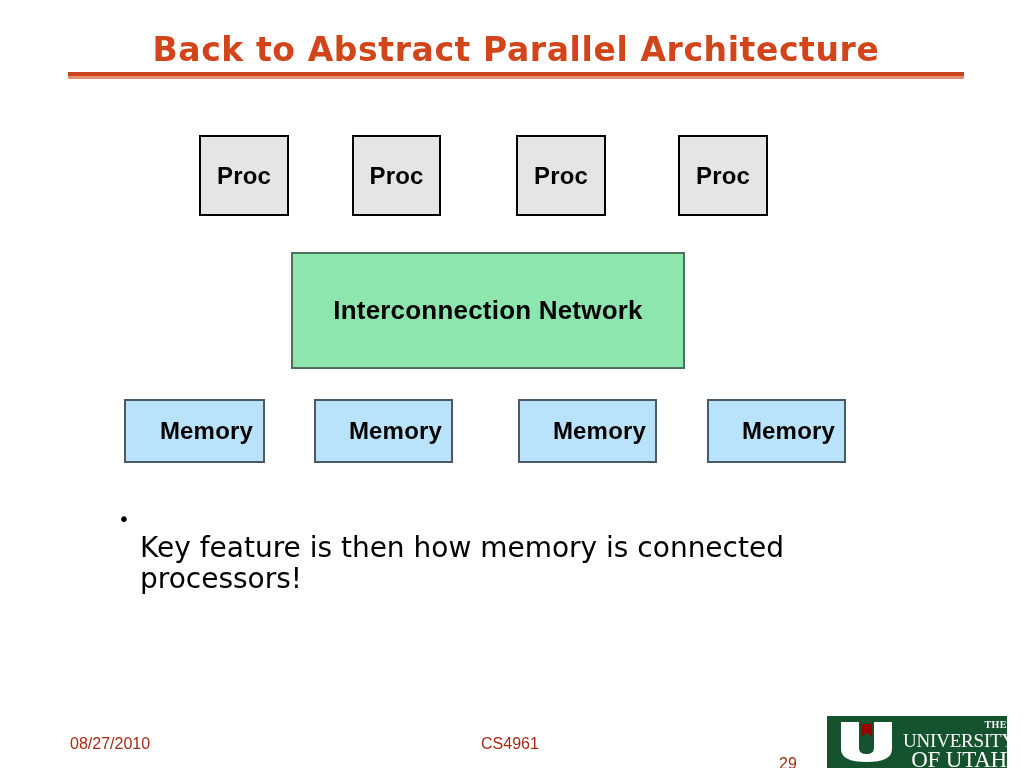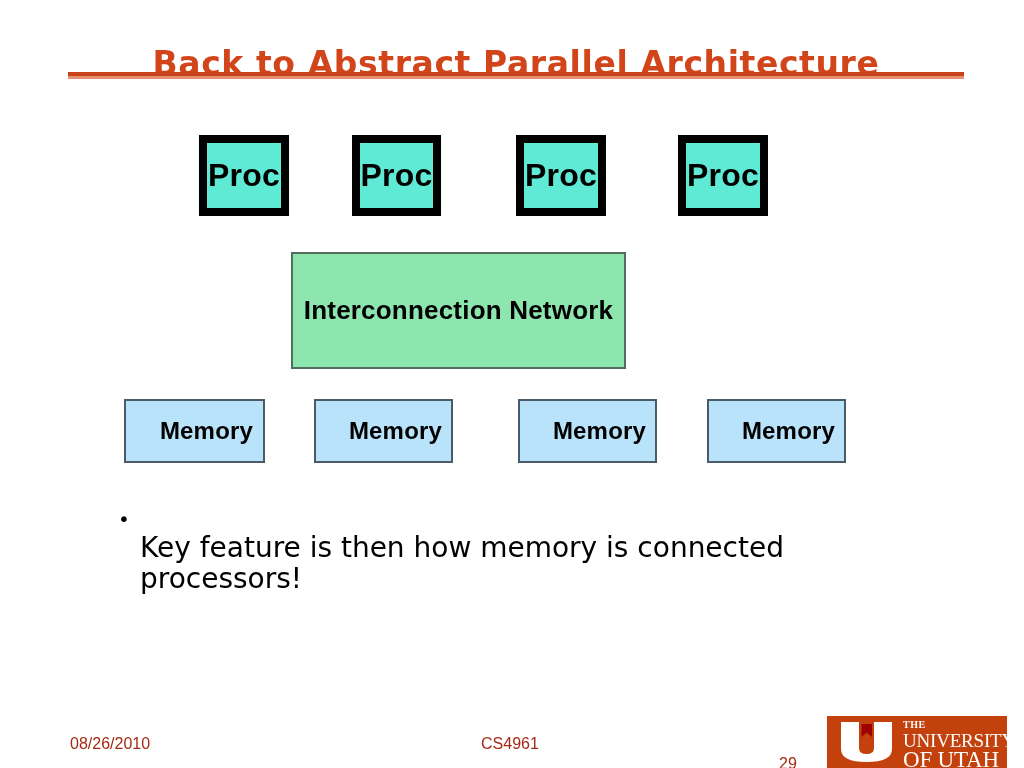--- a/index.html
+++ b/index.html
@@ -28,21 +28,20 @@
   }
   #slide-title {
     font-family: "DejaVu Sans", sans-serif;
     font-size: 33px;
     font-weight: bold;
     color: #D2441A;
     letter-spacing: 0.6px;
     text-align: center;
     line-height: 44px;
     white-space: nowrap;
-    margin-top: 14px;
   }
   #title-rule {
     position: absolute;
     left: 68px;
     top: 72px;
     width: 896px;
     height: 7px;
   }
   #title-rule .rule-dark {
     position: absolute;
@@ -64,23 +63,23 @@
     position: absolute;
     box-sizing: border-box;
     display: flex;
     align-items: center;
     justify-content: center;
     font-family: "Liberation Sans", sans-serif;
     font-weight: bold;
     color: #000000;
   }
   .proc-box {
-    background: #5eead4;
-    border: 8px solid #000000;
-    font-size: 32px;
+    background: #e5e5e5;
+    border: 2px solid #000000;
+    font-size: 24px;
     letter-spacing: 0.2px;
   }
   .net-box {
     background: #8EE6AF;
     border: 2px solid #4F6E5C;
     font-size: 26px;
     letter-spacing: 0.2px;
   }
   .mem-box {
     background: #B9E3FA;
@@ -128,22 +127,23 @@
   #footer-course { left: 481px; text-align: right; }
   #footer-page { left: 779px; margin-top: 20px; }
 
   
   #uofu-logo {
     position: absolute;
     left: 827px;
     top: 716px;
     width: 180px;
     height: 52px;
-    background: #c2410c;
+    background: #14532d;
     overflow: hidden;
+    text-align: right;
   }
   #logo-u-mark {
     position: absolute;
     left: 12px;
     top: 4px;
     width: 56px;
     height: 44px;
   }
   #logo-wordmark {
     position: absolute;
@@ -191,21 +191,21 @@
     <div class="node-box proc-box" style="left:352px; top:135px; width:89px; height:81px;">
       <span>Proc</span>
     </div>
     <div class="node-box proc-box" style="left:516px; top:135px; width:90px; height:81px;">
       <span>Proc</span>
     </div>
     <div class="node-box proc-box" style="left:678px; top:135px; width:90px; height:81px;">
       <span>Proc</span>
     </div>
 
-    <div class="node-box net-box" style="left:291px; top:252px; width:335px; height:117px;">
+    <div class="node-box net-box" style="left:291px; top:252px; width:394px; height:117px;">
       <span>Interconnection Network</span>
     </div>
 
     <div class="node-box mem-box" style="left:124px; top:399px; width:141px; height:64px;">
       <span>Memory</span>
     </div>
     <div class="node-box mem-box" style="left:314px; top:399px; width:139px; height:64px;">
       <span>Memory</span>
     </div>
     <div class="node-box mem-box" style="left:518px; top:399px; width:139px; height:64px;">
@@ -215,21 +215,21 @@
       <span>Memory</span>
     </div>
 
   </div>
 
   <div id="body-bullet">
     <span id="bullet-marker">•</span>
     <span id="bullet-text">Key feature is then how memory is connected processors!</span>
   </div>
 
-  <div class="footer-text" id="footer-date">08/26/2010</div>
+  <div class="footer-text" id="footer-date">08/27/2010</div>
   <div class="footer-text" id="footer-course">CS4961</div>
   <div class="footer-text" id="footer-page">29</div>
 
   <div id="uofu-logo">
     <svg id="logo-u-mark" viewBox="0 0 56 44">
       <path d="M2 2 H20 V28 Q20 34 27.5 34 Q35 34 35 28 V2 H53 V29 Q53 42 27.5 42 Q2 42 2 29 Z" fill="#ffffff"></path>
       <path d="M22.5 4 H33 L33 17 L27.7 12.5 L22.5 17 Z" fill="#9C0000"></path>
     </svg>
     <div id="logo-wordmark">
       <div id="logo-the">THE</div>

